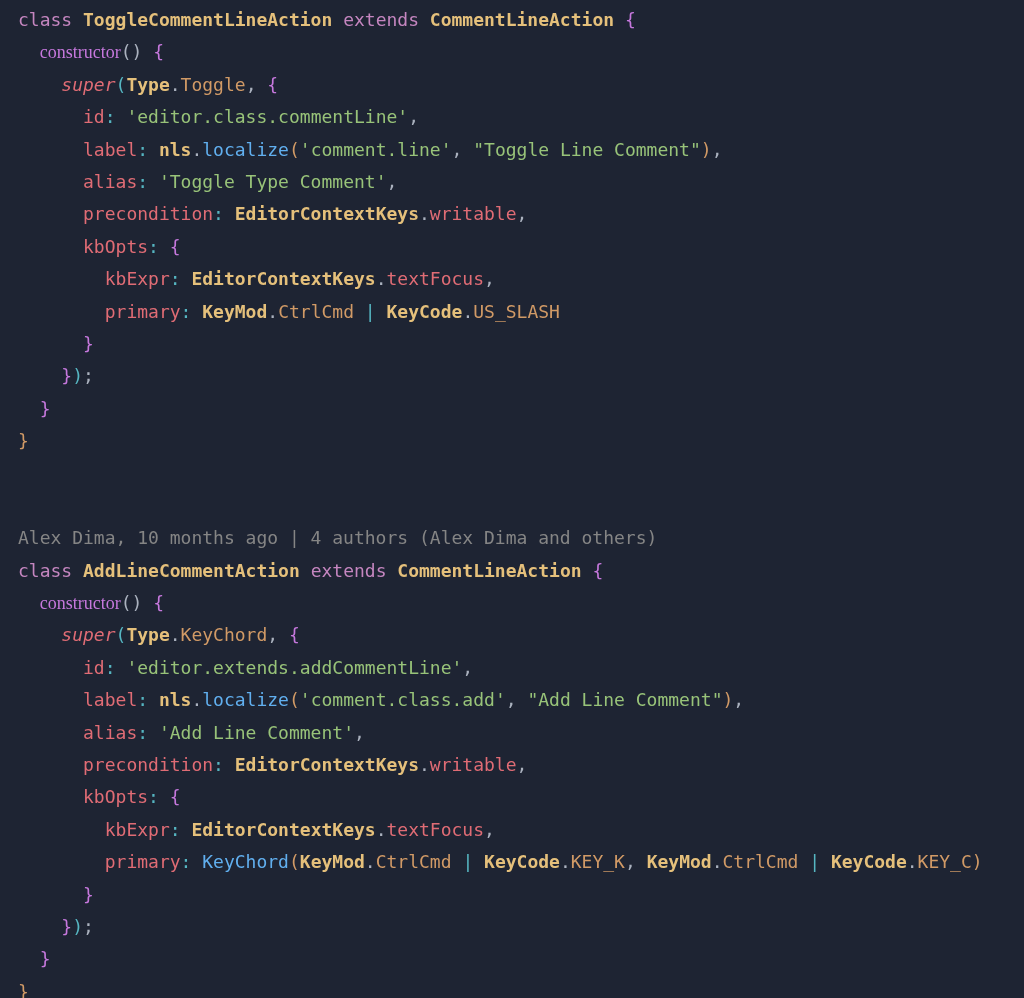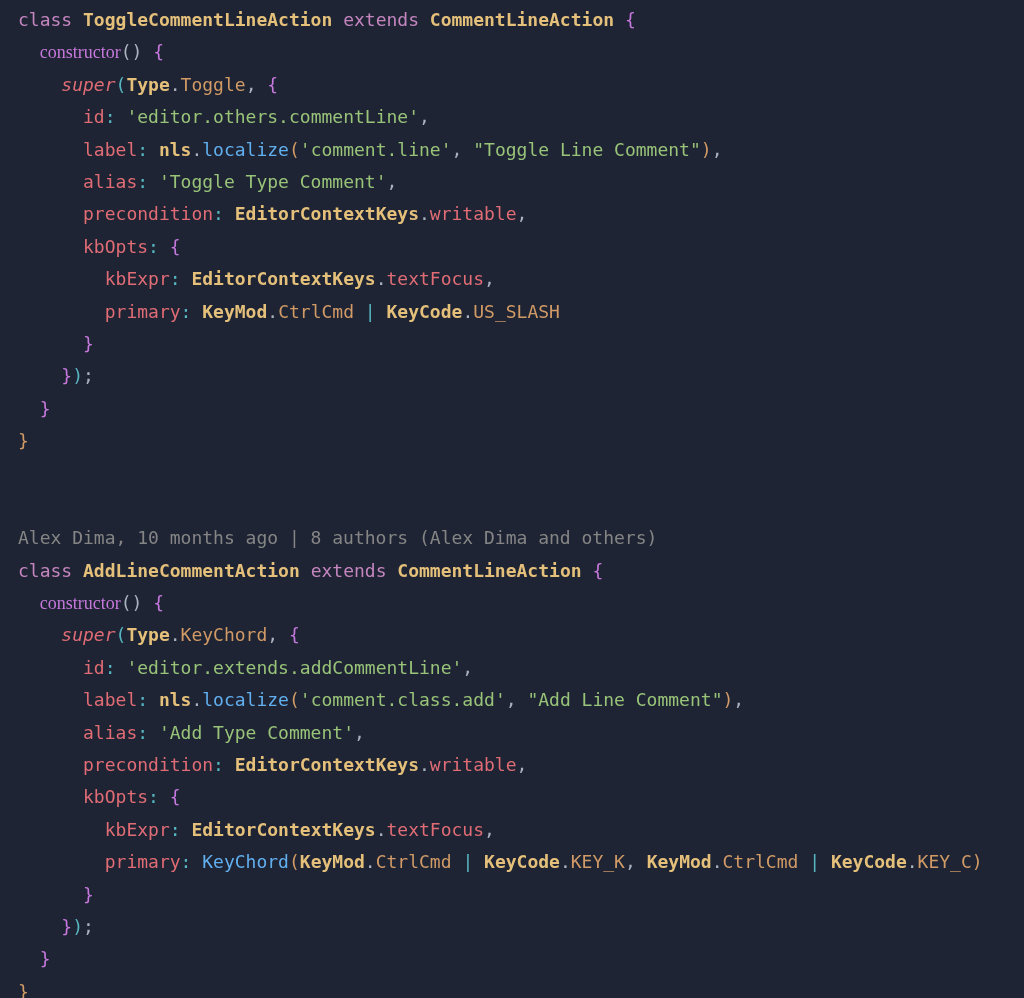--- a/index.html
+++ b/index.html
@@ -55,39 +55,39 @@
   .mb { color: var(--member); }
   .blame { color: var(--blame); font-style: normal; }
   .ws-blank { display:block; height: 1.8em; }
 </style>
 </head>
 <body>
 
 <pre class="code"><span><span class="kw">class</span> <span class="cn">ToggleCommentLineAction</span> <span class="kw">extends</span> <span class="cn">CommentLineAction</span> <span class="br">{</span></span>
 <span>  <span class="fn">constructor</span><span class="p">()</span> <span class="br">{</span></span>
 <span>    <span class="sup">super</span><span class="lp">(</span><span class="cn">Type</span><span class="p">.</span><span class="ev">Toggle</span><span class="p">,</span> <span class="br">{</span></span>
-<span>      <span class="pk">id</span><span class="en">:</span> <span class="str">'editor.others.commentLine'</span><span class="p">,</span></span>
+<span>      <span class="pk">id</span><span class="en">:</span> <span class="str">'editor.class.commentLine'</span><span class="p">,</span></span>
 <span>      <span class="pk">label</span><span class="en">:</span> <span class="cn">nls</span><span class="p">.</span><span class="call">localize</span><span class="pa">(</span><span class="str">'comment.line'</span><span class="p">,</span> <span class="str">"Toggle Line Comment"</span><span class="pa">)</span><span class="p">,</span></span>
 <span>      <span class="pk">alias</span><span class="en">:</span> <span class="str">'Toggle Type Comment'</span><span class="p">,</span></span>
 <span>      <span class="pk">precondition</span><span class="en">:</span> <span class="cn">EditorContextKeys</span><span class="p">.</span><span class="mb">writable</span><span class="p">,</span></span>
 <span>      <span class="pk">kbOpts</span><span class="en">:</span> <span class="br">{</span></span>
 <span>        <span class="pk">kbExpr</span><span class="en">:</span> <span class="cn">EditorContextKeys</span><span class="p">.</span><span class="mb">textFocus</span><span class="p">,</span></span>
 <span>        <span class="pk">primary</span><span class="en">:</span> <span class="cn">KeyMod</span><span class="p">.</span><span class="ev">CtrlCmd</span> <span class="en">|</span> <span class="cn">KeyCode</span><span class="p">.</span><span class="ev">US_SLASH</span></span>
 <span>      <span class="br">}</span></span>
 <span>    <span class="br">}</span><span class="lp">)</span><span class="p">;</span></span>
 <span>  <span class="br">}</span></span>
 <span><span class="pa">}</span></span>
 <span class="ws-blank"></span>
-<span><span class="blame">Alex Dima, 10 months ago | 8 authors (Alex Dima and others)</span></span>
+<span><span class="blame">Alex Dima, 10 months ago | 4 authors (Alex Dima and others)</span></span>
 <span><span class="kw">class</span> <span class="cn">AddLineCommentAction</span> <span class="kw">extends</span> <span class="cn">CommentLineAction</span> <span class="br">{</span></span>
 <span>  <span class="fn">constructor</span><span class="p">()</span> <span class="br">{</span></span>
 <span>    <span class="sup">super</span><span class="lp">(</span><span class="cn">Type</span><span class="p">.</span><span class="ev">KeyChord</span><span class="p">,</span> <span class="br">{</span></span>
 <span>      <span class="pk">id</span><span class="en">:</span> <span class="str">'editor.extends.addCommentLine'</span><span class="p">,</span></span>
 <span>      <span class="pk">label</span><span class="en">:</span> <span class="cn">nls</span><span class="p">.</span><span class="call">localize</span><span class="pa">(</span><span class="str">'comment.class.add'</span><span class="p">,</span> <span class="str">"Add Line Comment"</span><span class="pa">)</span><span class="p">,</span></span>
-<span>      <span class="pk">alias</span><span class="en">:</span> <span class="str">'Add Type Comment'</span><span class="p">,</span></span>
+<span>      <span class="pk">alias</span><span class="en">:</span> <span class="str">'Add Line Comment'</span><span class="p">,</span></span>
 <span>      <span class="pk">precondition</span><span class="en">:</span> <span class="cn">EditorContextKeys</span><span class="p">.</span><span class="mb">writable</span><span class="p">,</span></span>
 <span>      <span class="pk">kbOpts</span><span class="en">:</span> <span class="br">{</span></span>
 <span>        <span class="pk">kbExpr</span><span class="en">:</span> <span class="cn">EditorContextKeys</span><span class="p">.</span><span class="mb">textFocus</span><span class="p">,</span></span>
 <span>        <span class="pk">primary</span><span class="en">:</span> <span class="call">KeyChord</span><span class="pa">(</span><span class="cn">KeyMod</span><span class="p">.</span><span class="ev">CtrlCmd</span> <span class="en">|</span> <span class="cn">KeyCode</span><span class="p">.</span><span class="ev">KEY_K</span><span class="p">,</span> <span class="cn">KeyMod</span><span class="p">.</span><span class="ev">CtrlCmd</span> <span class="en">|</span> <span class="cn">KeyCode</span><span class="p">.</span><span class="ev">KEY_C</span><span class="pa">)</span></span>
 <span>      <span class="br">}</span></span>
 <span>    <span class="br">}</span><span class="lp">)</span><span class="p">;</span></span>
 <span>  <span class="br">}</span></span>
 <span><span class="pa">}</span></span></pre>
 
 </body></html>

